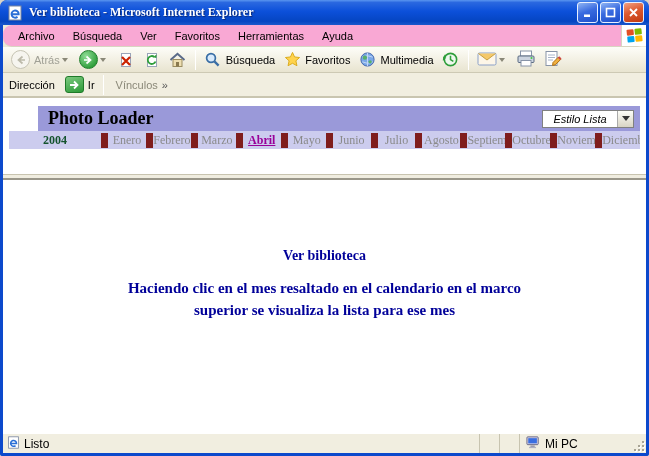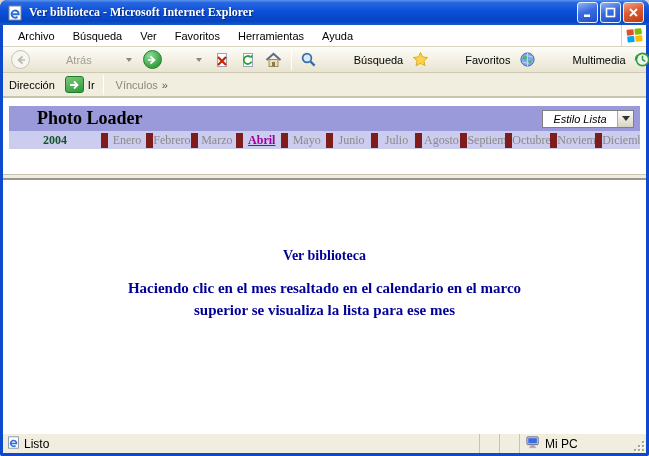--- a/index.html
+++ b/index.html
@@ -26,30 +26,30 @@
     border:1px solid #e8f0ff;display:flex;align-items:center;justify-content:center;}
   .winbtn.blue{background:linear-gradient(160deg,#8fb4f4 0%,#3a6ce0 45%,#1d4ecb 100%);}
   .winbtn.red{background:linear-gradient(160deg,#f2a183 0%,#dd5a30 45%,#c03a10 100%);}
   
   .frame{
     position:absolute;left:0;right:0;top:25px;bottom:0;
     border:3px solid #0c49cc;border-top:none;
     display:flex;flex-direction:column;background:#ece9d8;
   }
   
-  .menubar{height:22px;display:flex;align-items:center;background:#ffffff;
-    border-bottom:1px solid #d8d4c0;padding-left:6px;}
+  .menubar{height:22px;display:flex;align-items:center;background:#f9a8d4;
+    border-bottom:1px solid #d8d4c0;padding-left:6px;border-radius:9px;}
   .menu-item{font-size:11px;color:#000;padding:0 9px;line-height:20px;}
   .throbber{margin-left:auto;width:25px;height:21px;background:#fff;
     display:flex;align-items:center;justify-content:center;border-left:1px solid #d8d4c0;}
   
   .toolbar{height:26px;display:flex;align-items:center;
     background:linear-gradient(180deg,#fdfdf8 0%,#f1eee0 60%,#e8e4d0 100%);
     border-bottom:1px solid #cdc9b4;padding:0 4px;}
-  .tbtn{display:flex;align-items:center;padding:1px 4px;font-size:11px;color:#000;white-space:nowrap;gap:32px;}
+  .tbtn{display:flex;align-items:center;padding:1px 4px;font-size:11px;color:#000;white-space:nowrap;}
   .tbtn .lbl{margin-left:4px;}
   .tbtn.disabled .lbl{color:#a0a095;}
   .navcirc{width:19px;height:19px;border-radius:50%;display:flex;align-items:center;justify-content:center;}
   .navcirc.back{background:#f6f5ef;border:1px solid #c6c4b4;}
   .navcirc.fwd{background:radial-gradient(circle at 35% 30%,#8fdd96,#2f9e3b 75%);border:1px solid #23802e;}
   .chev{width:0;height:0;border-left:3px solid transparent;border-right:3px solid transparent;
     border-top:4px solid #8a8878;margin:0 3px 0 2px;}
   .tsep{width:1px;height:20px;background:#c8c4b0;border-right:1px solid #fff;margin:0 4px;}
   .icon16{width:18px;height:18px;display:inline-flex;align-items:center;justify-content:center;}
   
@@ -63,21 +63,21 @@
     border:1px solid #b8b4a0;display:flex;align-items:center;justify-content:center;}
   .go-btn{display:flex;align-items:center;margin:0 4px;}
   .go-sq{width:19px;height:17px;border-radius:3px;background:linear-gradient(160deg,#7cc97f,#2c9a38);
     border:1px solid #1f7a2a;display:flex;align-items:center;justify-content:center;}
   .go-lbl{margin-left:4px;color:#000;}
   .links-lbl{color:#8a8878;margin:0 4px 0 8px;}
   .links-chev{color:#555;font-size:11px;margin-right:3px;}
   
   .page{flex:1;background:#fff;display:flex;flex-direction:column;overflow:hidden;}
   .top-frame{padding:8px 6px 0 6px;}
-  .ph-band{height:25px;background:#9a99d9;display:flex;align-items:center;padding:0 6px 0 28px;}
+  .ph-band{height:25px;background:#9a99d9;display:flex;align-items:center;padding:0 6px 0 10px;margin-left:29px;}
   .ph-title{font-family:"Liberation Serif",serif;font-weight:bold;font-size:18px;color:#000;flex:1;}
   .combo{width:92px;height:18px;background:#fff;border:1px solid #808080;
     display:flex;align-items:center;}
   .combo-text{flex:1;font-size:11px;text-align:center;color:#000;font-style:italic;}
   .combo-btn{width:16px;height:16px;background:linear-gradient(#fdfdf8,#d8d4c4);
     border-left:1px solid #aaa;display:flex;align-items:center;justify-content:center;}
   .combo-arrow{width:0;height:0;border-left:4px solid transparent;border-right:4px solid transparent;
     border-top:5px solid #333;}
   .cal-row{height:18px;background:#ccccee;display:flex;align-items:center;
     font-family:"Liberation Serif",serif;font-size:12px;}

